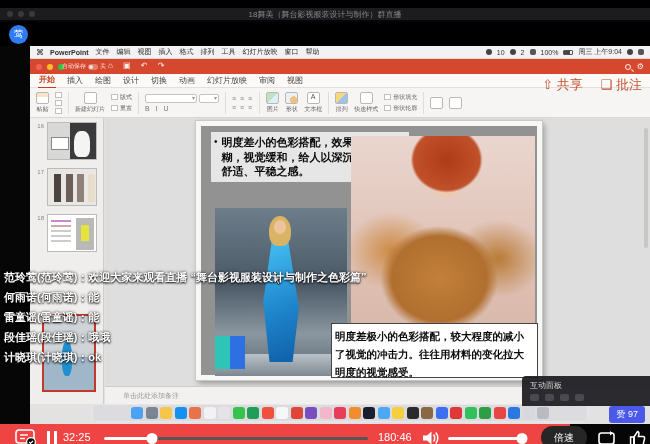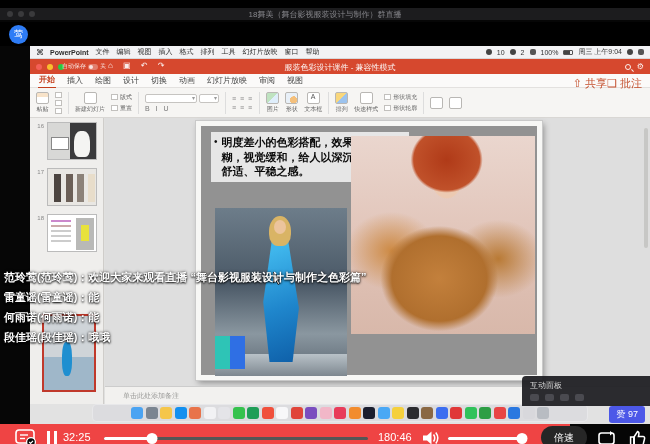--- a/index.html
+++ b/index.html
@@ -45,21 +45,21 @@
   .qat{position:absolute;left:78px;top:2px;font-size:8px;letter-spacing:4px;opacity:.9;}
   .doc-title{position:absolute;left:0;right:0;top:3px;text-align:center;font-size:8px;opacity:.95;}
   .tb-right{position:absolute;right:6px;top:3px;font-size:8px;opacity:.9;display:flex;gap:6px;align-items:center;}
   .search-glyph{display:inline-block;width:6px;height:6px;border:1px solid #fff;border-radius:50%;position:relative;}
   .search-glyph:after{content:"";position:absolute;left:5px;top:5px;width:3px;height:1px;background:#fff;transform:rotate(45deg);}
 
   
   .ribbon-tabs{position:absolute;left:0;top:28px;width:620px;height:14px;background:#fbfaf9;border-bottom:1px solid #e3e1df;display:flex;align-items:center;padding:0 8px;gap:10px;font-size:8px;color:#444;}
   .ribbon-tab{padding:1px 1px 2px;white-space:nowrap;}
   .ribbon-tab.active{color:#c43e1c;border-bottom:2px solid #c43e1c;font-weight:bold;}
-  .tabs-right{margin-left:auto;display:flex;gap:0;color:#c4502e;font-size:11px;align-items:center;}
+  .tabs-right{margin-left:auto;display:flex;gap:18px;color:#c4502e;font-size:13px;align-items:center;}
 
   
   .ribbon-tools{position:absolute;left:0;top:42px;width:620px;height:30px;background:#f6f5f3;border-bottom:1px solid #d9d7d4;display:flex;align-items:center;padding:0 6px;gap:6px;font-size:6px;color:#666;}
   .rdiv{width:1px;height:22px;background:#ddd;}
   .rbig{display:flex;flex-direction:column;align-items:center;gap:1px;}
   .rbig .ric{width:13px;height:12px;border:1px solid #b9b7b4;border-radius:2px;background:#fff;}
   .ric.clip{background:linear-gradient(180deg,#f8e3c9 40%,#fff 40%);}
   .ric.pic{background:linear-gradient(135deg,#bfe3c0 50%,#dfeefb 50%);}
   .ric.shape{background:radial-gradient(circle at 70% 70%,#f4c07c 35%,#e8f0f8 36%);}
   .ric.tbox{background:#fff;position:relative;}
@@ -211,21 +211,20 @@
           <i></i>
           <i></i>
           <i></i>
         </span>
       <span class="autosave">
         <span>自动保存</span>
         <span class="knob"></span>
         <span>关</span>
       </span>
       <span class="qat">⌂ ▣ ↶ ↷</span>
-      <div class="doc-title">服装色彩设计课件 - 兼容性模式</div>
       <span class="tb-right">
         <span class="search-glyph"></span>
         <span>⚙</span>
       </span>
     </div>
 
     <div class="ribbon-tabs">
 
     <span class="ribbon-tab active">开始</span>
         <span class="ribbon-tab">插入</span>
@@ -364,20 +363,23 @@
             <span class="bullet">•</span>
             <span class="txt">明度差小的色彩搭配，效果略显模糊，视觉缓和，给人以深沉、宁静，舒适、平稳之感。</span>
           </div>
           <div class="photo-left">
             <i class="pl-runway"></i>
               <i class="pl-dress"></i>
               <i class="pl-hair"></i>
               <i class="pl-face"></i>
           </div>
           <div class="photo-right"></div>
+          <div class="slide-textbox2">
+            <span class="txt">明度差极小的色彩搭配，较大程度的减小了视觉的冲击力。往往用材料的变化拉大明度的视觉感受。</span>
+          </div>
           <div class="swatches">
             <span class="swatch" style="background: rgb(46, 196, 182);"></span>
             <span class="swatch" style="background: rgb(47, 111, 228);"></span>
           </div>
           <svg class="cursor" viewBox="0 0 9 13">
               <polygon points="0,0 0,11 3,8.5 5,12.5 6.8,11.6 4.8,7.8 8.5,7.5" fill="#fff" stroke="#000" stroke-width="0.8"></polygon>
             </svg>
         </div>
       </div>
 
@@ -417,27 +419,28 @@
         <span class="dock-icon" style="background: rgb(42, 120, 224);"></span>
         <span class="dock-icon" style="background: rgb(216, 216, 220);"></span>
         <span class="dock-icon" style="background: rgb(184, 188, 194);"></span>
       </div>
   </div>
 
   <div class="chat">
 
       <div class="chat-msg"><span>范玲莺(范玲莺)：</span><span>欢迎大家来观看直播 “舞台影视服装设计与制作之色彩篇”</span></div>
 
+      <div class="chat-msg"><span>何雨诺(何雨诺)：</span><span>能</span></div>
+
       <div class="chat-msg"><span>雷童谣(雷童谣)：</span><span>能</span></div>
 
-      <div class="chat-msg"><span>何雨诺(何雨诺)：</span><span>能</span></div>
-
 
       <div class="chat-msg"><span>段佳瑶(段佳瑶)：</span><span>哦哦</span></div>
 
+      <div class="chat-msg"><span>计晓琪(计晓琪)：</span><span>ok</span></div>
     </div>
 
   <div class="panel">
     <div class="ptitle">互动面板</div>
     <div class="prow">
         <i></i>
         <i></i>
         <i></i>
         <i></i>
       </div>

